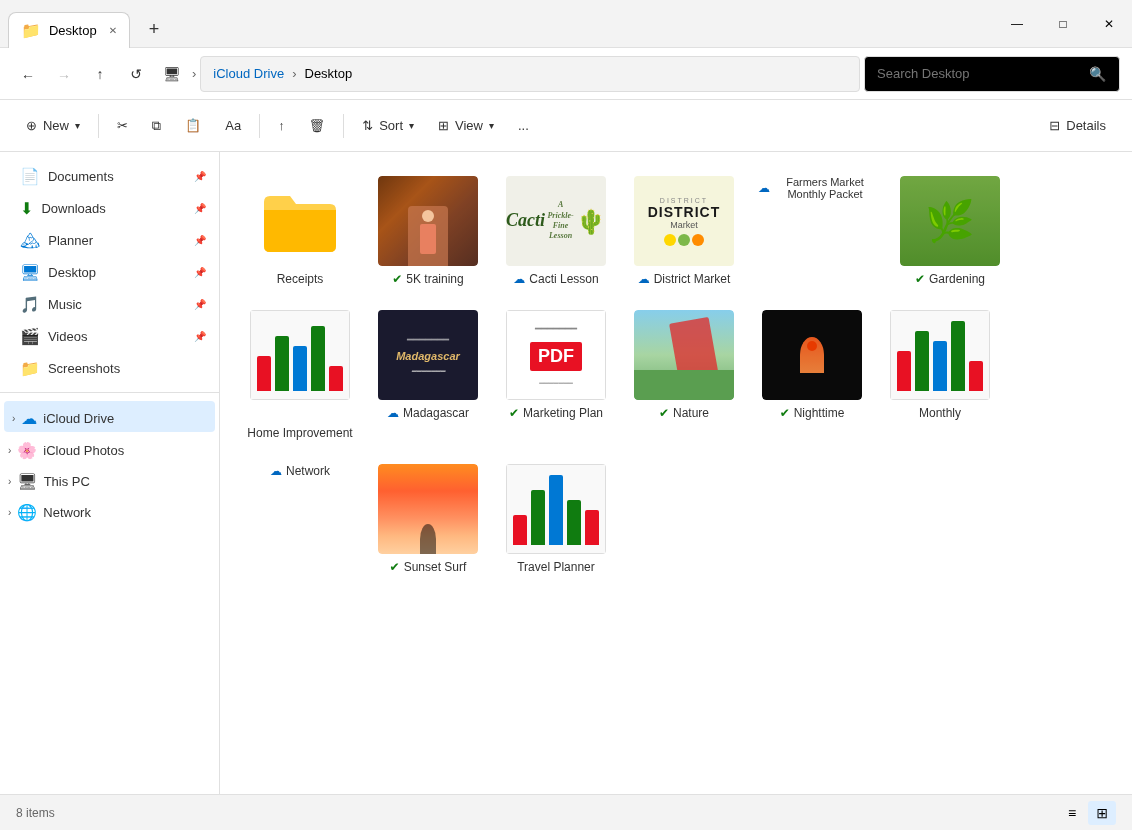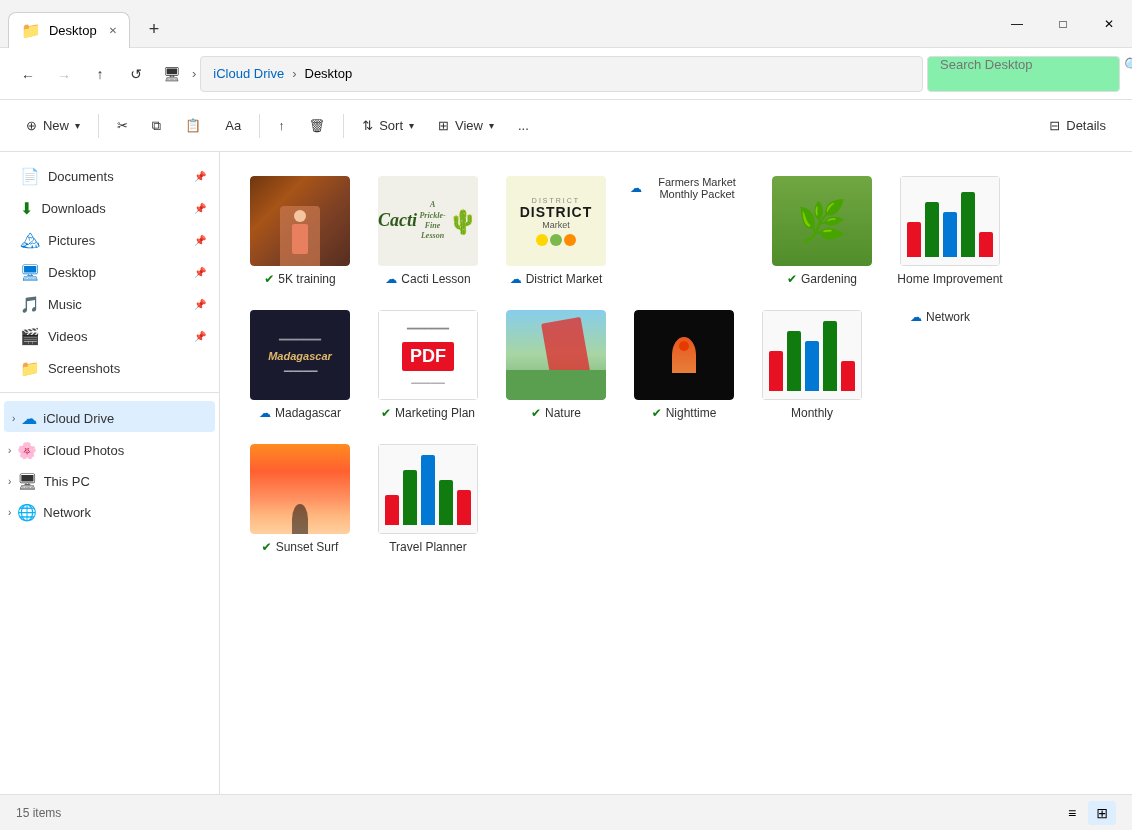--- a/index.html
+++ b/index.html
@@ -71,23 +71,23 @@
     .breadcrumb-bar {
       display: flex; align-items: center;
       background: #f3f3f3; border: 1px solid #ddd; border-radius: 4px;
       padding: 0 12px; height: 36px; flex: 1;
       font-size: 13px; gap: 8px;
     }
     .breadcrumb-sep { color: #666; }
     .breadcrumb-item { color: #0067c0; cursor: pointer; }
     .breadcrumb-item.current { color: #000; font-weight: 500; }
     .search-bar {
-      display: flex; align-items: flex-start;
-      background: #86efac; border: 1px solid #ddd; border-radius: 4px;
-      padding: 0 12px; height: 36px; width: 193px; gap: 8px;
+      display: flex; align-items: center;
+      background: #000000; border: 1px solid #ddd; border-radius: 4px;
+      padding: 0 12px; height: 36px; width: 256px; gap: 8px;
     }
     .search-input { border: none; background: none; outline: none; font-size: 13px; flex: 1; color: #666; }
     .search-icon { color: #666; font-size: 14px; cursor: pointer; }
 
     
     .toolbar {
       background: #ffffff;
       display: flex; align-items: center;
       height: 52px; padding: 0 16px;
       border-bottom: 1px solid #e0e0e0;
@@ -347,21 +347,21 @@
       <span>Documents</span>
       <span class="pin-icon">📌</span>
     </div>
     <div class="sidebar-item">
       <span class="sidebar-icon" style="color:#107c10;">⬇</span>
       <span>Downloads</span>
       <span class="pin-icon">📌</span>
     </div>
     <div class="sidebar-item">
       <span class="sidebar-icon" style="color:#0078d4;">🏔</span>
-      <span>Pictures</span>
+      <span>Planner</span>
       <span class="pin-icon">📌</span>
     </div>
     <div class="sidebar-item">
       <span class="sidebar-icon" style="color:#0078d4;">🖥</span>
       <span>Desktop</span>
       <span class="pin-icon">📌</span>
     </div>
     <div class="sidebar-item">
       <span class="sidebar-icon" style="color:#e05d00;">🎵</span>
       <span>Music</span>
@@ -397,20 +397,29 @@
     <div class="sidebar-group-header">
       <span class="sidebar-group-arrow">›</span>
       <span class="sidebar-group-icon">🌐</span>
       <span>Network</span>
     </div>
   </div>
 
   <div class="content-area">
     <div class="files-grid">
 
+      <div class="file-item">
+        <div class="file-thumb folder-thumb">
+          <svg class="folder-svg" viewBox="0 0 80 70">
+            <path d="M4 16 Q4 10 10 10 L30 10 L36 18 L70 18 Q76 18 76 24 L76 60 Q76 66 70 66 L10 66 Q4 66 4 60 Z" fill="#FFD04A"></path>
+            <path d="M4 24 L76 24 L76 60 Q76 66 70 66 L10 66 Q4 66 4 60 Z" fill="#FFB900"></path>
+          </svg>
+        </div>
+        <div class="file-label">Receipts</div>
+      </div>
 
       <div class="file-item">
         <div class="file-thumb">
           <div style="width:100%;height:100%;background:linear-gradient(135deg,#8B4513 0%,#D2691E 30%,#A0522D 60%,#6B3A2A 100%);display:flex;align-items:center;justify-content:center;border-radius:4px;">
             <div style="background:rgba(0,0,0,0.2);width:100%;height:100%;display:flex;align-items:flex-end;justify-content:center;border-radius:4px;">
               <div style="width:40px;height:60px;background:rgba(200,120,80,0.7);border-radius:4px 4px 0 0;margin-bottom:0;position:relative;">
                 <div style="position:absolute;top:4px;left:50%;transform:translateX(-50%);width:12px;height:12px;background:#f4c59e;border-radius:50%;"></div>
                 <div style="position:absolute;top:18px;left:50%;transform:translateX(-50%);width:16px;height:30px;background:#e88060;border-radius:2px;"></div>
               </div>
             </div>
@@ -479,21 +488,21 @@
       <div class="file-item">
         <div class="file-thumb">
           <div class="chart-thumb">
             <div class="chart-bar" style="height:35px;background:#e81123;"></div>
             <div class="chart-bar" style="height:55px;background:#107c10;"></div>
             <div class="chart-bar" style="height:45px;background:#0078d4;"></div>
             <div class="chart-bar" style="height:65px;background:#107c10;"></div>
             <div class="chart-bar" style="height:25px;background:#e81123;"></div>
           </div>
         </div>
-        <div class="file-label" style="text-align:center;">
+        <div class="file-label" style="text-align:center;margin-top:20px;">
           <span>Home Improvement</span>
         </div>
       </div>
 
       <div class="file-item">
         <div class="file-thumb">
           <div class="madagascar-thumb">
             <div style="text-align:center;font-style:italic;line-height:1.4;">
               <div style="font-size:10px;font-style:normal;opacity:0.7;margin-bottom:2px;">━━━━━━━</div>
               <div style="font-size:11px;color:#e0b86a;font-weight:600;">Madagascar</div>
@@ -595,18 +604,18 @@
         <div class="file-label">
           <span>Travel Planner</span>
         </div>
       </div>
 
     </div>
   </div>
 </div>
 
 <div class="status-bar">
-  <span>15 items</span>
+  <span>8 items</span>
   <div class="status-view-icons">
     <button class="view-icon-btn">≡</button>
     <button class="view-icon-btn active">⊞</button>
   </div>
 </div>
 
 </body></html>

